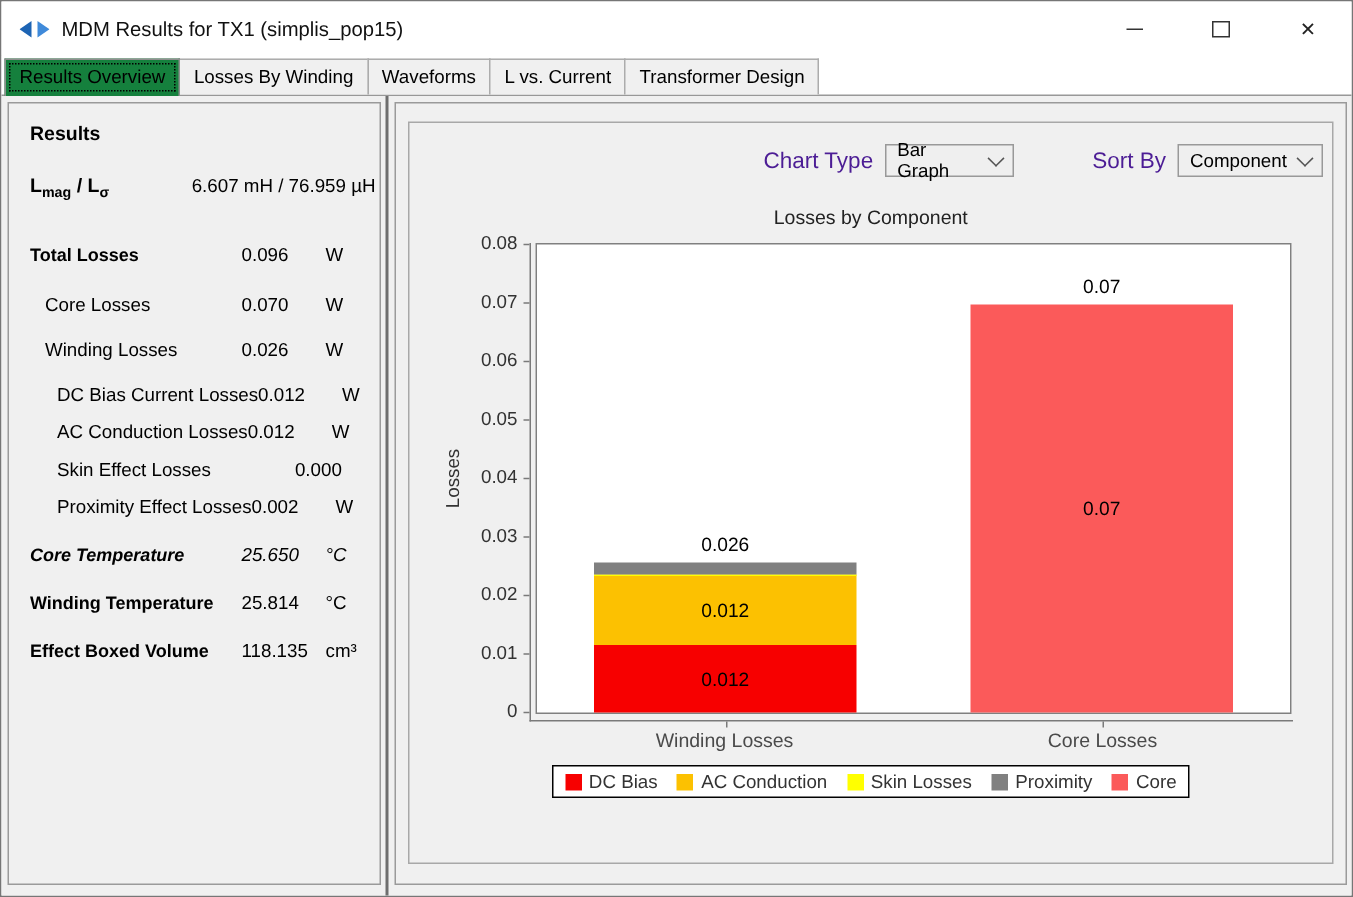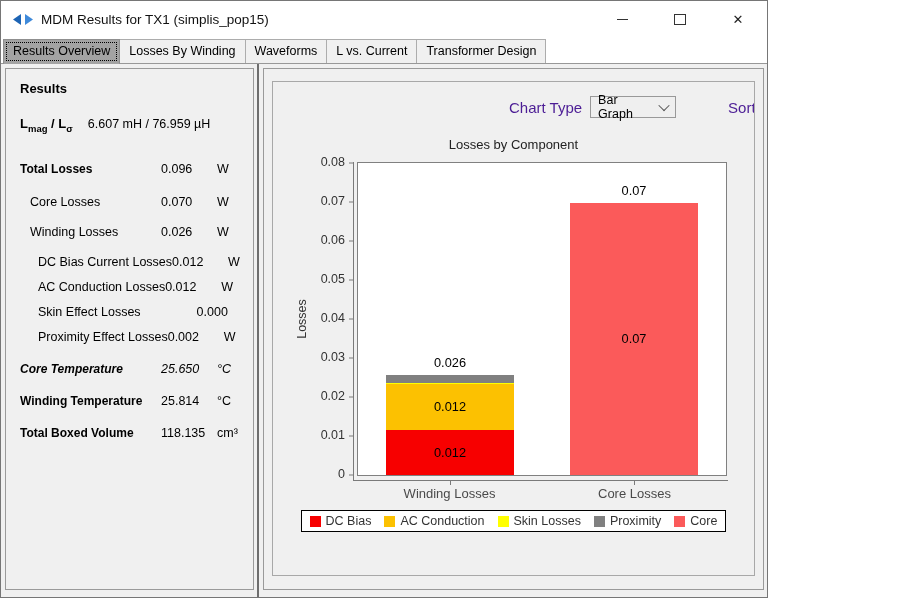--- a/index.html
+++ b/index.html
@@ -1,53 +1,53 @@
 <!DOCTYPE html>
 <html><head>
 <meta charset="utf-8">
 <style>
   html,body{margin:0;padding:0;}
   body{width:902px;height:598px;overflow:hidden;font-family:"Liberation Sans",sans-serif;
        -webkit-font-smoothing:antialiased;}
-  .window{width:768px;height:598px;box-sizing:border-box;border:1px solid #767676;
+  .window{width:902px;height:598px;box-sizing:border-box;border:1px solid #767676;
           background:#fff;display:flex;flex-direction:column;}
 
   
   .titlebar{height:36px;flex:0 0 36px;display:flex;align-items:center;background:#fff;
             padding-left:12px;}
   .app-icon{width:20px;height:13px;margin-right:8px;flex:0 0 auto;}
   .title-text{font-size:13.5px;color:#111;}
   .win-controls{margin-left:auto;display:flex;height:100%;}
   .ctrl{width:58px;height:100%;display:flex;align-items:center;justify-content:center;color:#222;}
   .glyph-min{display:block;width:11px;border-top:1px solid #333;}
   .glyph-max{display:block;width:10px;height:9px;border:1px solid #333;}
   .glyph-close{font-size:13px;line-height:1;color:#222;}
 
   
   .tabbar{flex:0 0 26px;display:flex;align-items:flex-end;background:#fff;padding-left:2px;
           border-bottom:1px solid #989898;}
   .tab{font-size:12.5px;color:#000;background:#f0f0f0;border:1px solid #acacac;
        border-bottom:none;padding:4px 9px 5px 9px;margin-right:-1px;white-space:nowrap;}
-  .tab.active{background:#a3a3a3;position:relative;margin-bottom:-1px;padding-bottom:6px;
+  .tab.active{background:#15803d;position:relative;margin-bottom:-1px;padding-bottom:6px;
        outline:1px dotted #000;outline-offset:-4px;border-color:#8f8f8f;}
 
   
   .content{flex:1;background:#f0f0f0;display:flex;padding:4px 3px 7px 4px;min-height:0;}
   .left-panel{width:249px;flex:0 0 249px;box-sizing:border-box;border:1px solid #9a9a9a;
               background:#f0f0f0;padding:12px 8px 0 14px;overflow:hidden;}
   .splitter{width:9px;flex:0 0 9px;position:relative;}
   .splitter::after{content:"";position:absolute;left:3px;top:-4px;bottom:-7px;width:2px;background:#6e6e6e;}
   .right-outer{flex:1;box-sizing:border-box;border:1px solid #9a9a9a;background:#f0f0f0;
                padding:12px 8px 13px 8px;min-width:0;}
   .chart-panel{width:100%;height:100%;box-sizing:border-box;border:1px solid #a8a8a8;
                background:#f0f0f0;overflow:hidden;}
 
   
   .results-heading{font-size:13px;font-weight:bold;color:#000;}
-  .lmag-row{margin-top:20px;font-size:13px;display:flex;align-items:baseline;}
+  .lmag-row{margin-top:20px;font-size:13px;display:flex;align-items:baseline;gap:40px;}
   .lmag-label{font-weight:bold;white-space:nowrap;}
   .lmag-label sub{font-size:9.5px;font-weight:bold;}
   .lmag-value{margin-left:15px;font-size:12.5px;color:#000;white-space:nowrap;}
   .rrow{display:flex;align-items:baseline;font-size:12.5px;color:#000;line-height:19px;}
   .rrow .rlabel{white-space:nowrap;}
   .rrow.lv0 .rlabel{font-weight:bold;font-size:12px;}
   .rrow.lv1{padding-left:10px;}
   .rrow.lv2{padding-left:18px;}
   .rrow .rspacer{flex:1;}
   .rrow .rvalue{min-width:48px;}
@@ -182,21 +182,21 @@
             <div class="rvalue">25.650</div>
             <div class="runit">°C</div>
           </div>
           <div class="rrow lv0" style="margin-top: 13px;">
             <div class="rlabel">Winding Temperature</div>
             <div class="rspacer"></div>
             <div class="rvalue">25.814</div>
             <div class="runit">°C</div>
           </div>
           <div class="rrow lv0" style="margin-top: 13px;">
-            <div class="rlabel">Total Boxed Volume</div>
+            <div class="rlabel">Effect Boxed Volume</div>
             <div class="rspacer"></div>
             <div class="rvalue">118.135</div>
             <div class="runit">cm³</div>
           </div>
         </div>
     </div>
 
     <div class="splitter"></div>
 
     <div class="right-outer">

